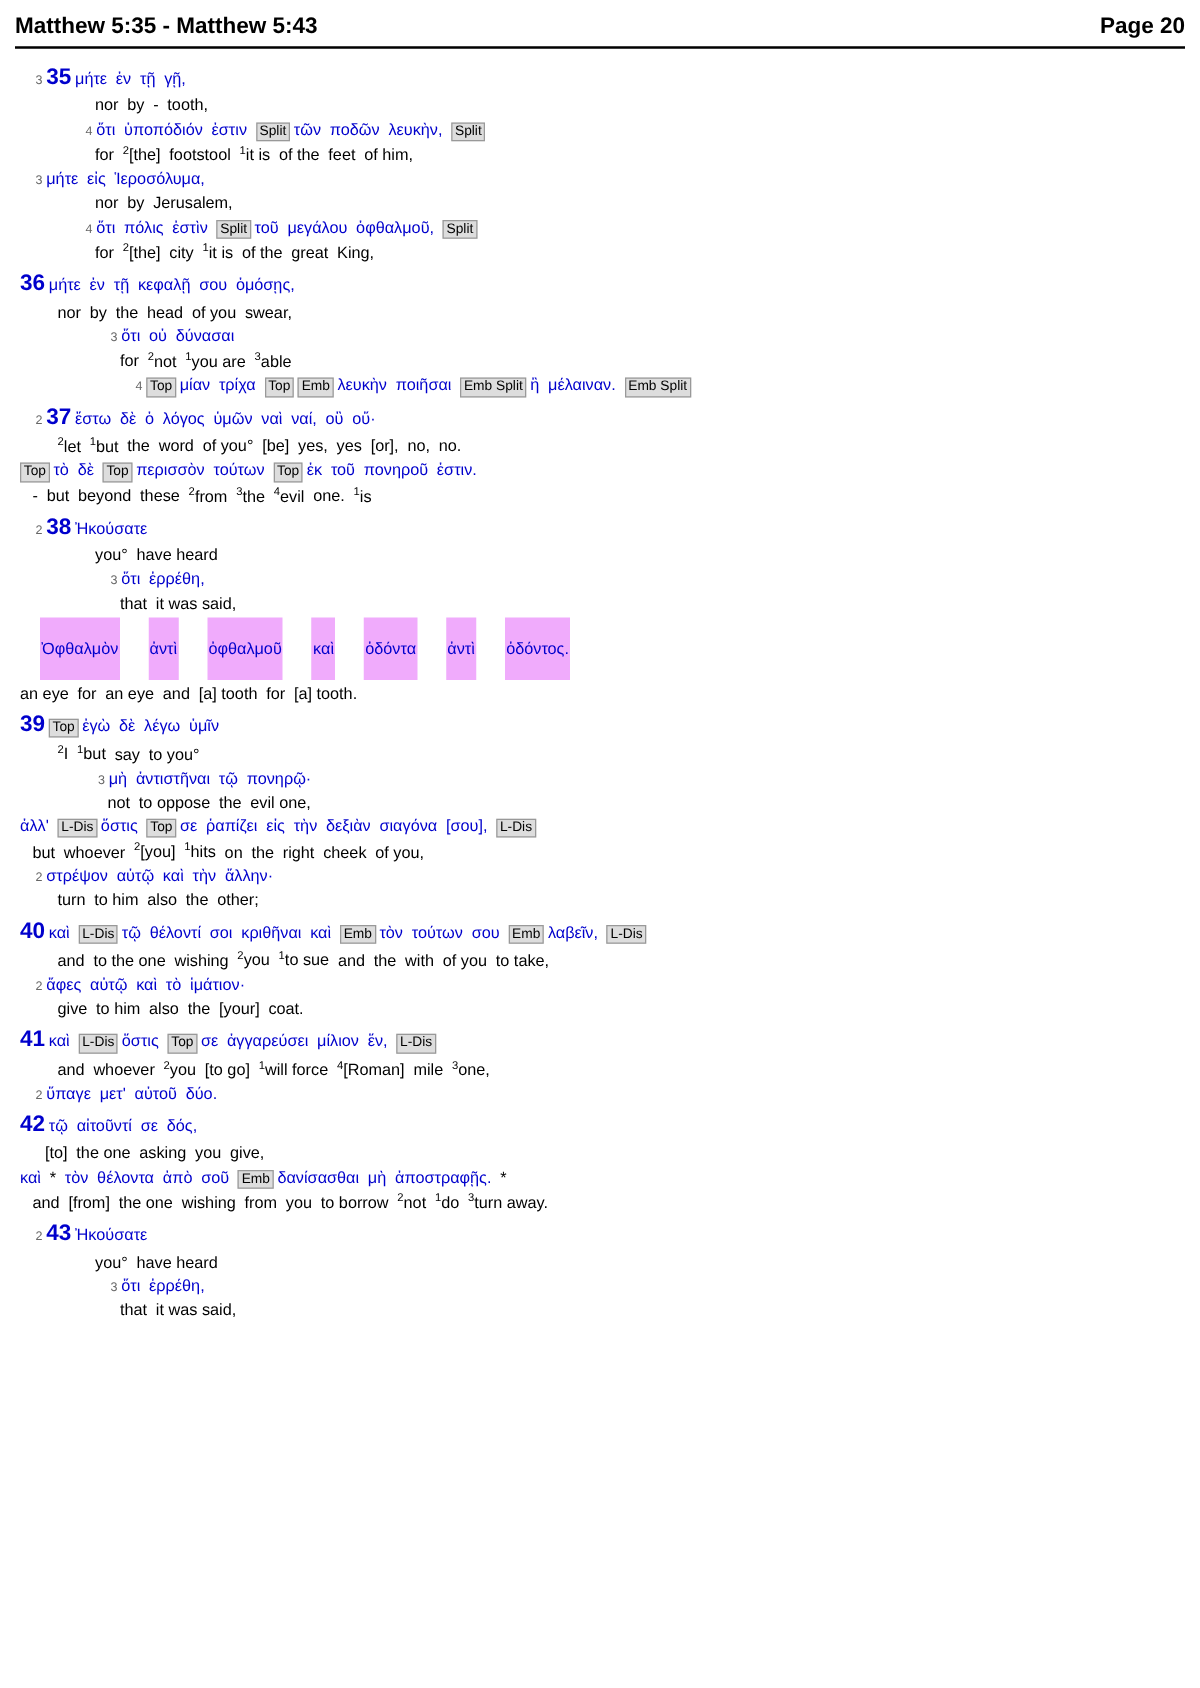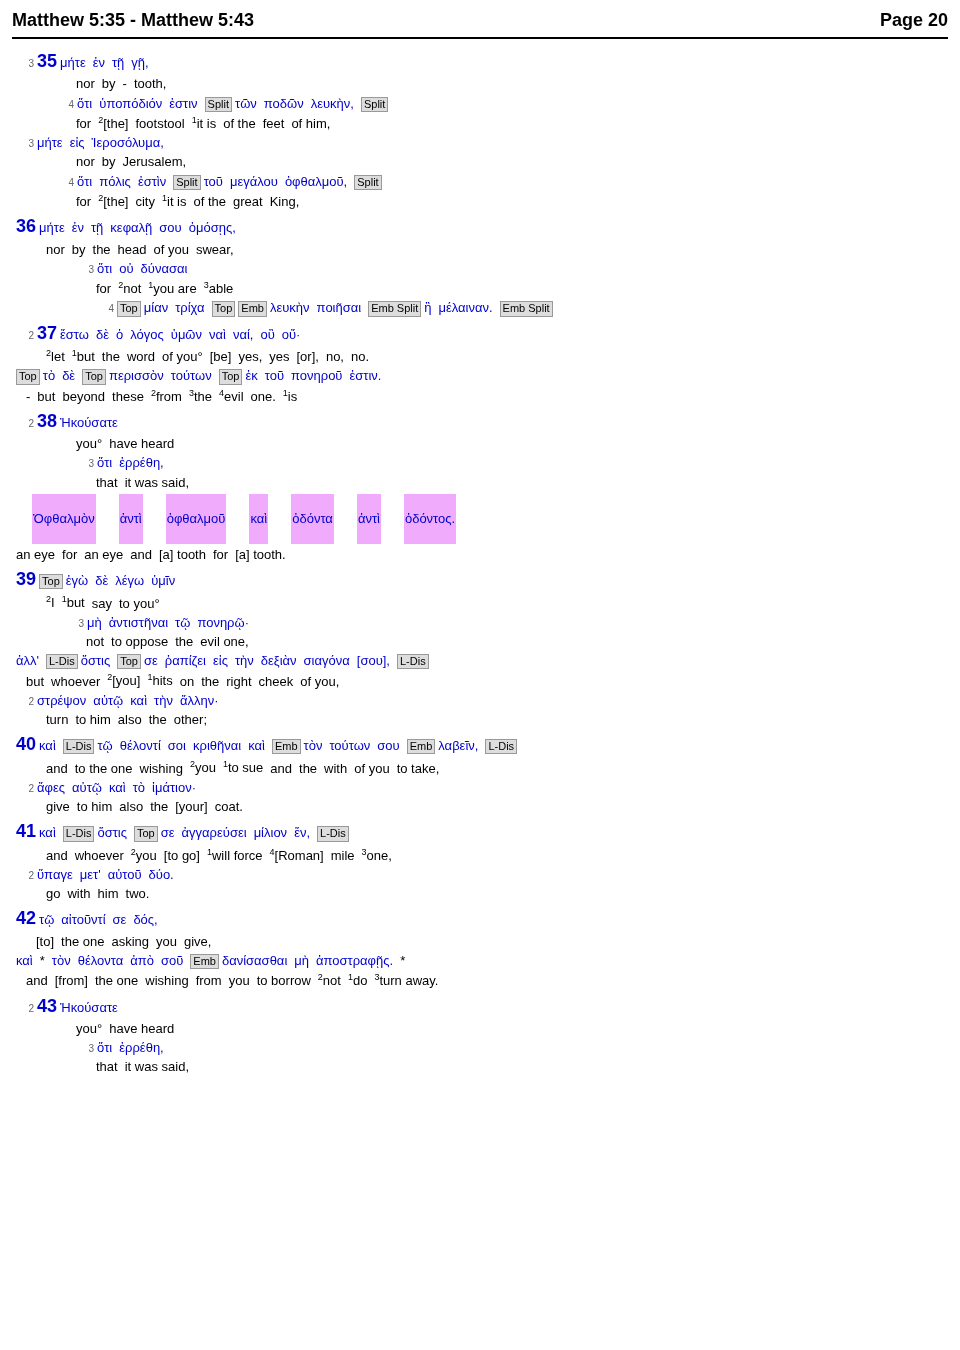--- a/index.html
+++ b/index.html
@@ -441,26 +441,20 @@
       <span class="e word"><sup class="sup">3</sup>one,</span>
     </div>
 
     <div class="flex-row text-line">
       <span class="lnum e">2</span>
       <span class="g word">ὕπαγε</span>
       <span class="g word">μετ'</span>
       <span class="g word">αὐτοῦ</span>
       <span class="g word">δύο.</span>
     </div>
-    <div class="flex-row text-line" style="padding-left:30px">
-      <span class="e word">go</span>
-      <span class="e word">with</span>
-      <span class="e word">him</span>
-      <span class="e word">two.</span>
-    </div>
   </div>
 
   <div class="block">
     <div class="flex-row text-line">
       <span class="vn g">42</span>
       <span class="g word">τῷ</span>
       <span class="g word">αἰτοῦντί</span>
       <span class="g word">σε</span>
       <span class="g word">δός,</span>
     </div>

